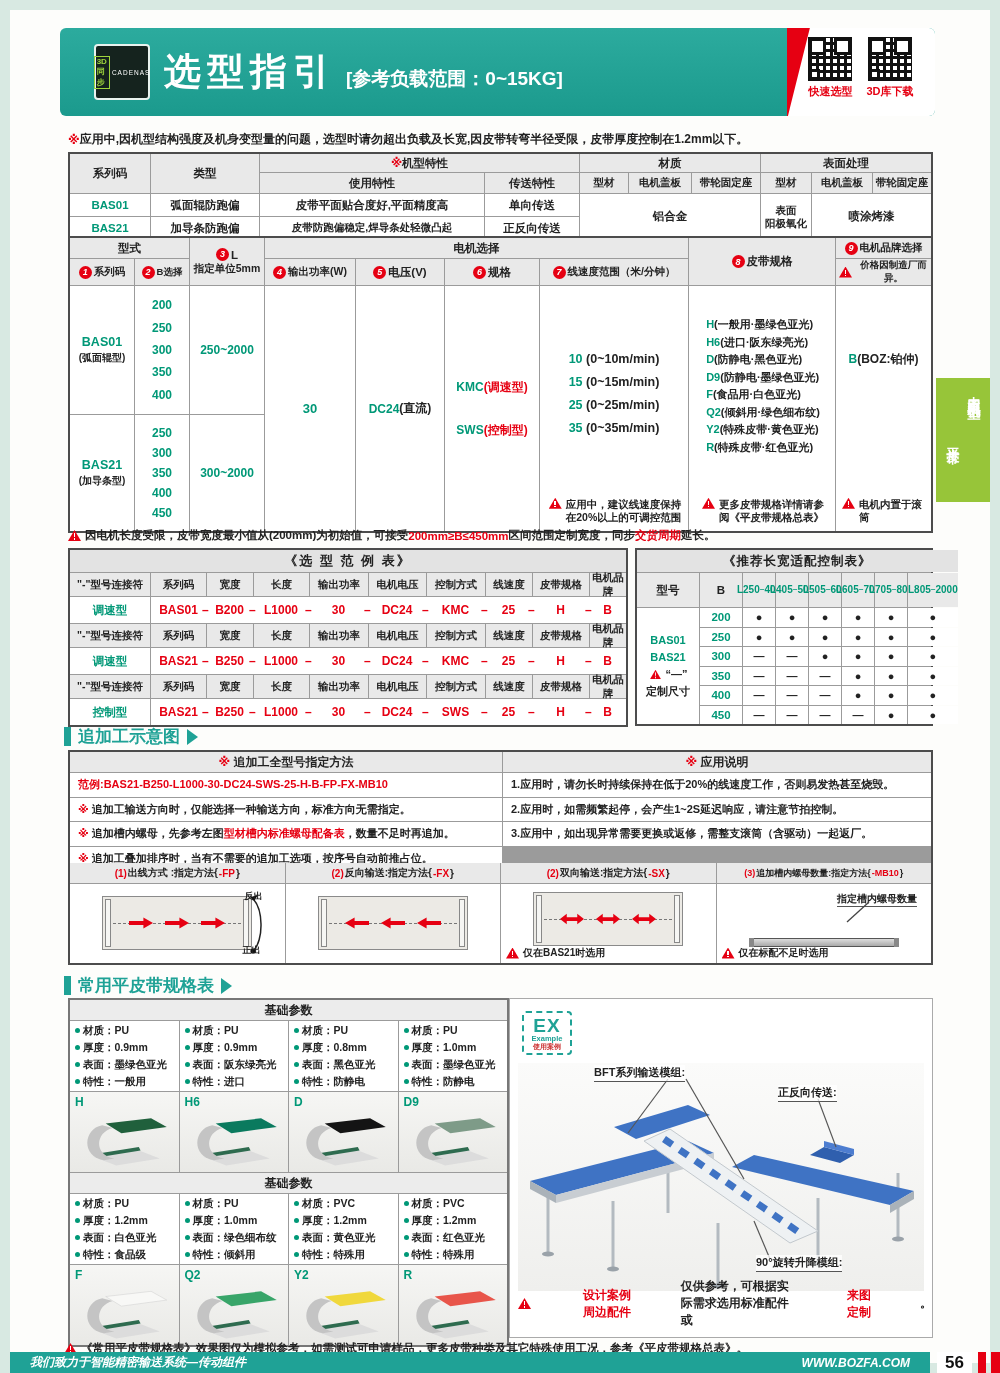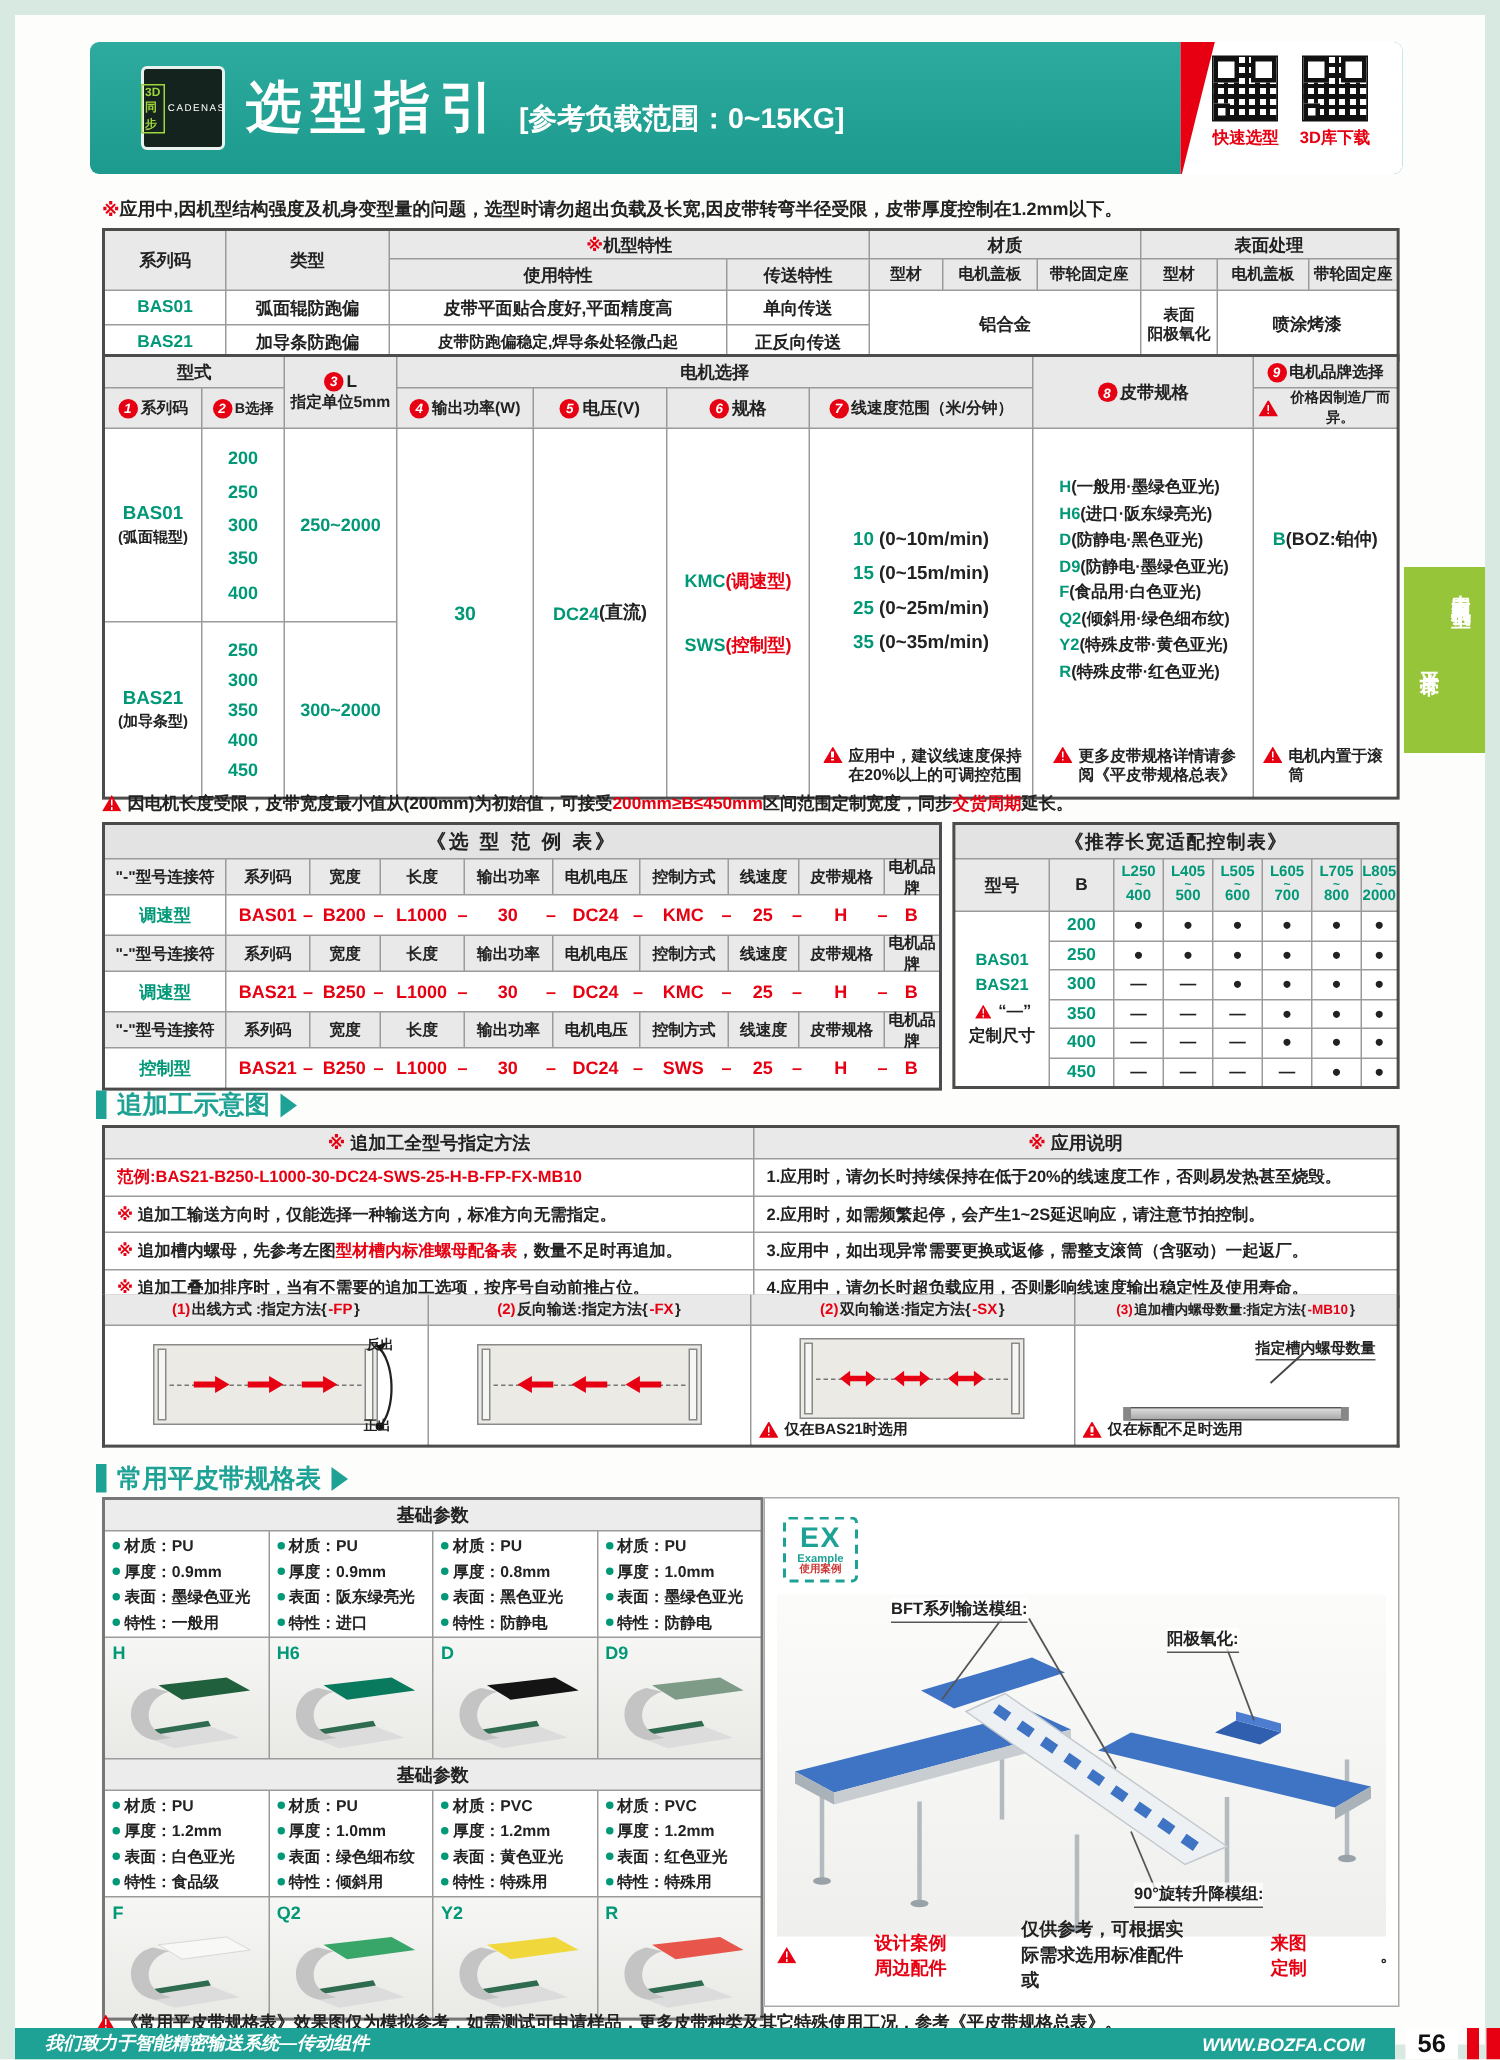--- a/index.html
+++ b/index.html
@@ -51,21 +51,21 @@
 .ext { grid-template-columns:80px 55px 46px 55px 58px 57px 58px 46px 56px 1fr; grid-template-rows:22px 23px 26px 23px 26px 23px 26px; width:560px; }
 .ext .title { grid-column:1/11; background:#e3e3e3; font-size:13px; letter-spacing:2px; }
 .ext .h { font-size:10.5px; }
 .ex-vals { display:flex; color:#e60012; }
 .ex-vals span { position:relative; display:flex; align-items:center; justify-content:center; font-size:12px; font-weight:bold; }
 .ex-vals .sep { position:absolute; left:-4px; font-style:normal; }
 
 
 .fit { grid-template-columns:62px 42px 32px 32px 32px 32px 32px 1fr; grid-template-rows:22px 34px repeat(6,18.5px); width:298px; }
 .fit .title { grid-column:1/9; background:#e3e3e3; font-size:12.5px; letter-spacing:1px; }
-.fit .lcol { flex-direction:column; line-height:1; font-size:10px; gap:0; }
+.fit .lcol { flex-direction:row; line-height:1; font-size:10px; gap:0; }
 .fit .lcol em { font-style:normal; font-size:8px; line-height:0.8; color:#009877; }
 .fit .model { flex-direction:column; line-height:1.55; font-size:11px; }
 .fit .mark { font-size:11px; }
 
 
 .aw { grid-template-columns:432px 1fr; grid-template-rows:20px repeat(4,23.5px); width:865px; }
 .aw > div { justify-content:flex-start; padding-left:8px; font-size:11px; text-align:left; }
 .aw > div.h { justify-content:center; padding-left:0; font-size:12px; }
 .panels { grid-template-rows:20px 79px; grid-template-columns:repeat(4,1fr); width:865px; border-top:none; }
 .panels .pt { font-size:10px; gap:1px; }
@@ -553,21 +553,20 @@
   <div class="h"><span class="red">※</span>&nbsp;<span>应用说明</span></div>
   <div>
       <span class="red"><span>范例:</span><span>BAS21-B250-L1000-30-DC24-SWS-25-H-B-FP-FX-MB10</span></span>
     </div>
   <div>1.应用时，请勿长时持续保持在低于20%的线速度工作，否则易发热甚至烧毁。</div>
   <div><span class="red">※</span>&nbsp;<span>追加工输送方向时，仅能选择一种输送方向，标准方向无需指定。</span></div>
   <div>2.应用时，如需频繁起停，会产生1~2S延迟响应，请注意节拍控制。</div>
   <div><span class="red">※</span>&nbsp;<span><span>追加槽内螺母，先参考左图</span><span class="red">型材槽内标准螺母配备表</span><span>，数量不足时再追加。</span></span></div>
   <div>3.应用中，如出现异常需要更换或返修，需整支滚筒（含驱动）一起返厂。</div>
   <div><span class="red">※</span>&nbsp;<span>追加工叠加排序时，当有不需要的追加工选项，按序号自动前推占位。</span></div>
-  <div>4.应用中，请勿长时超负载应用，否则影响线速度输出稳定性及使用寿命。</div>
 </div>
 <div class="grid panels" style="left:68px; top:863px;">
   <div class="h pt">
       <span class="red">(1)</span>
       <span>出线方式 :指定方法{</span>
       <span class="red">-FP</span>
       <span> }</span>
     </div>
   <div class="h pt">
       <span class="red">(2)</span>
@@ -938,21 +937,21 @@
       <polygon points="306,78 336,86 336,92 306,84" fill="#4d7dd0"></polygon>
 
       <g stroke="#555" stroke-width="1.2" fill="none">
         <polyline points="150,16 110,70"></polyline>
         <polyline points="168,16 226,116"></polyline>
         <polyline points="300,36 318,84"></polyline>
         <polyline points="252,196 236,158"></polyline>
       </g>
     </svg>
     <span class="uc-label" style="left:76px; top:2px;">BFT系列输送模组:</span>
-    <span class="uc-label" style="left:260px; top:22px;">阳极氧化:</span>
+    <span class="uc-label" style="left:260px; top:22px;">正反向传送:</span>
     <span class="uc-label" style="left:238px; top:192px;">90°旋转升降模组:</span>
   </div>
   <div class="uc-note">
     <i class="warn"></i>
       <span class="red">设计案例周边配件</span>
       <span>仅供参考，可根据实际需求选用标准配件或</span>
       <span class="red">来图定制</span>
       <span>。</span>
   </div>
 </div>

